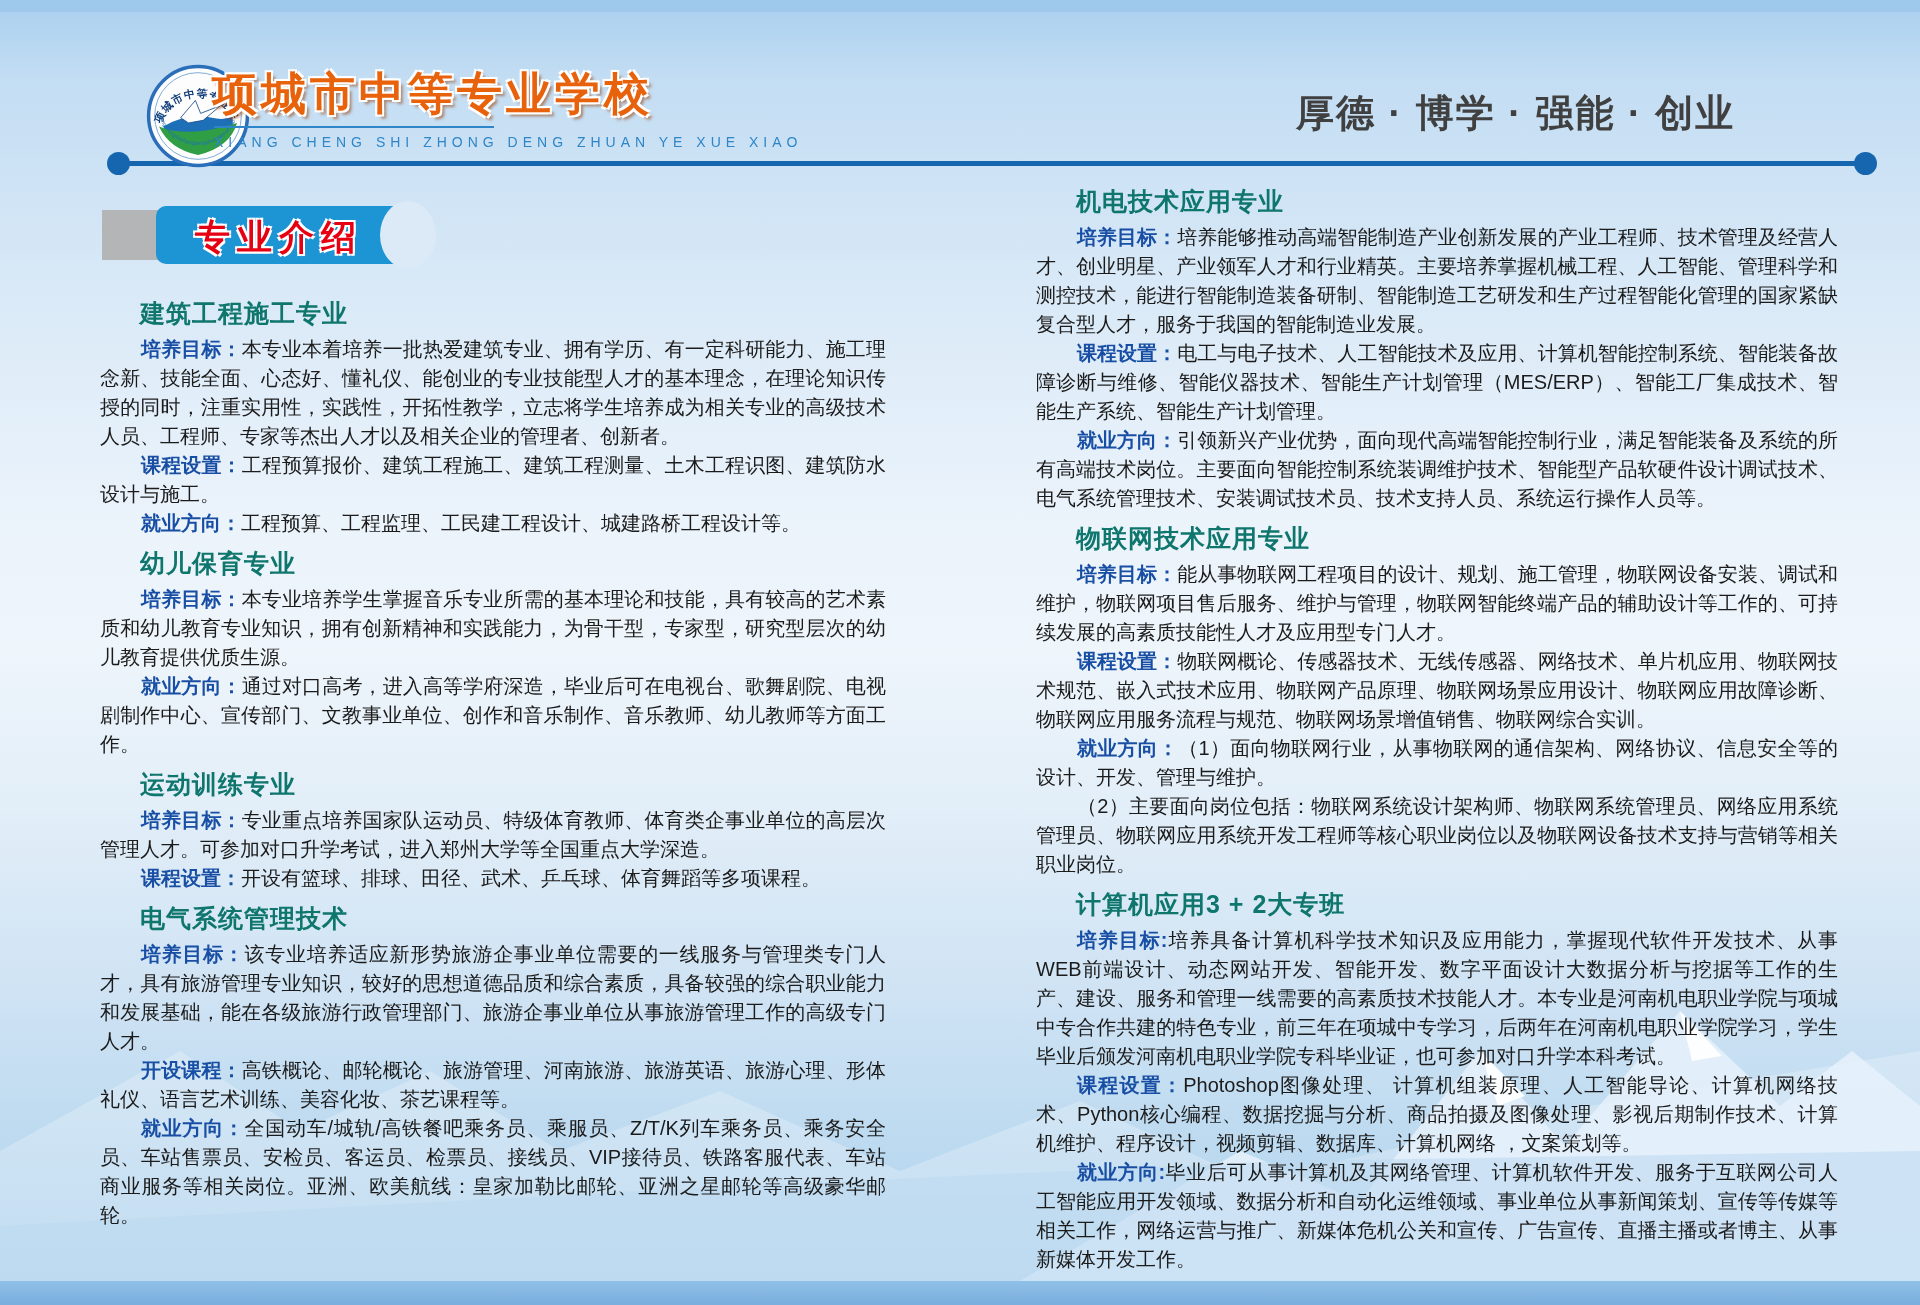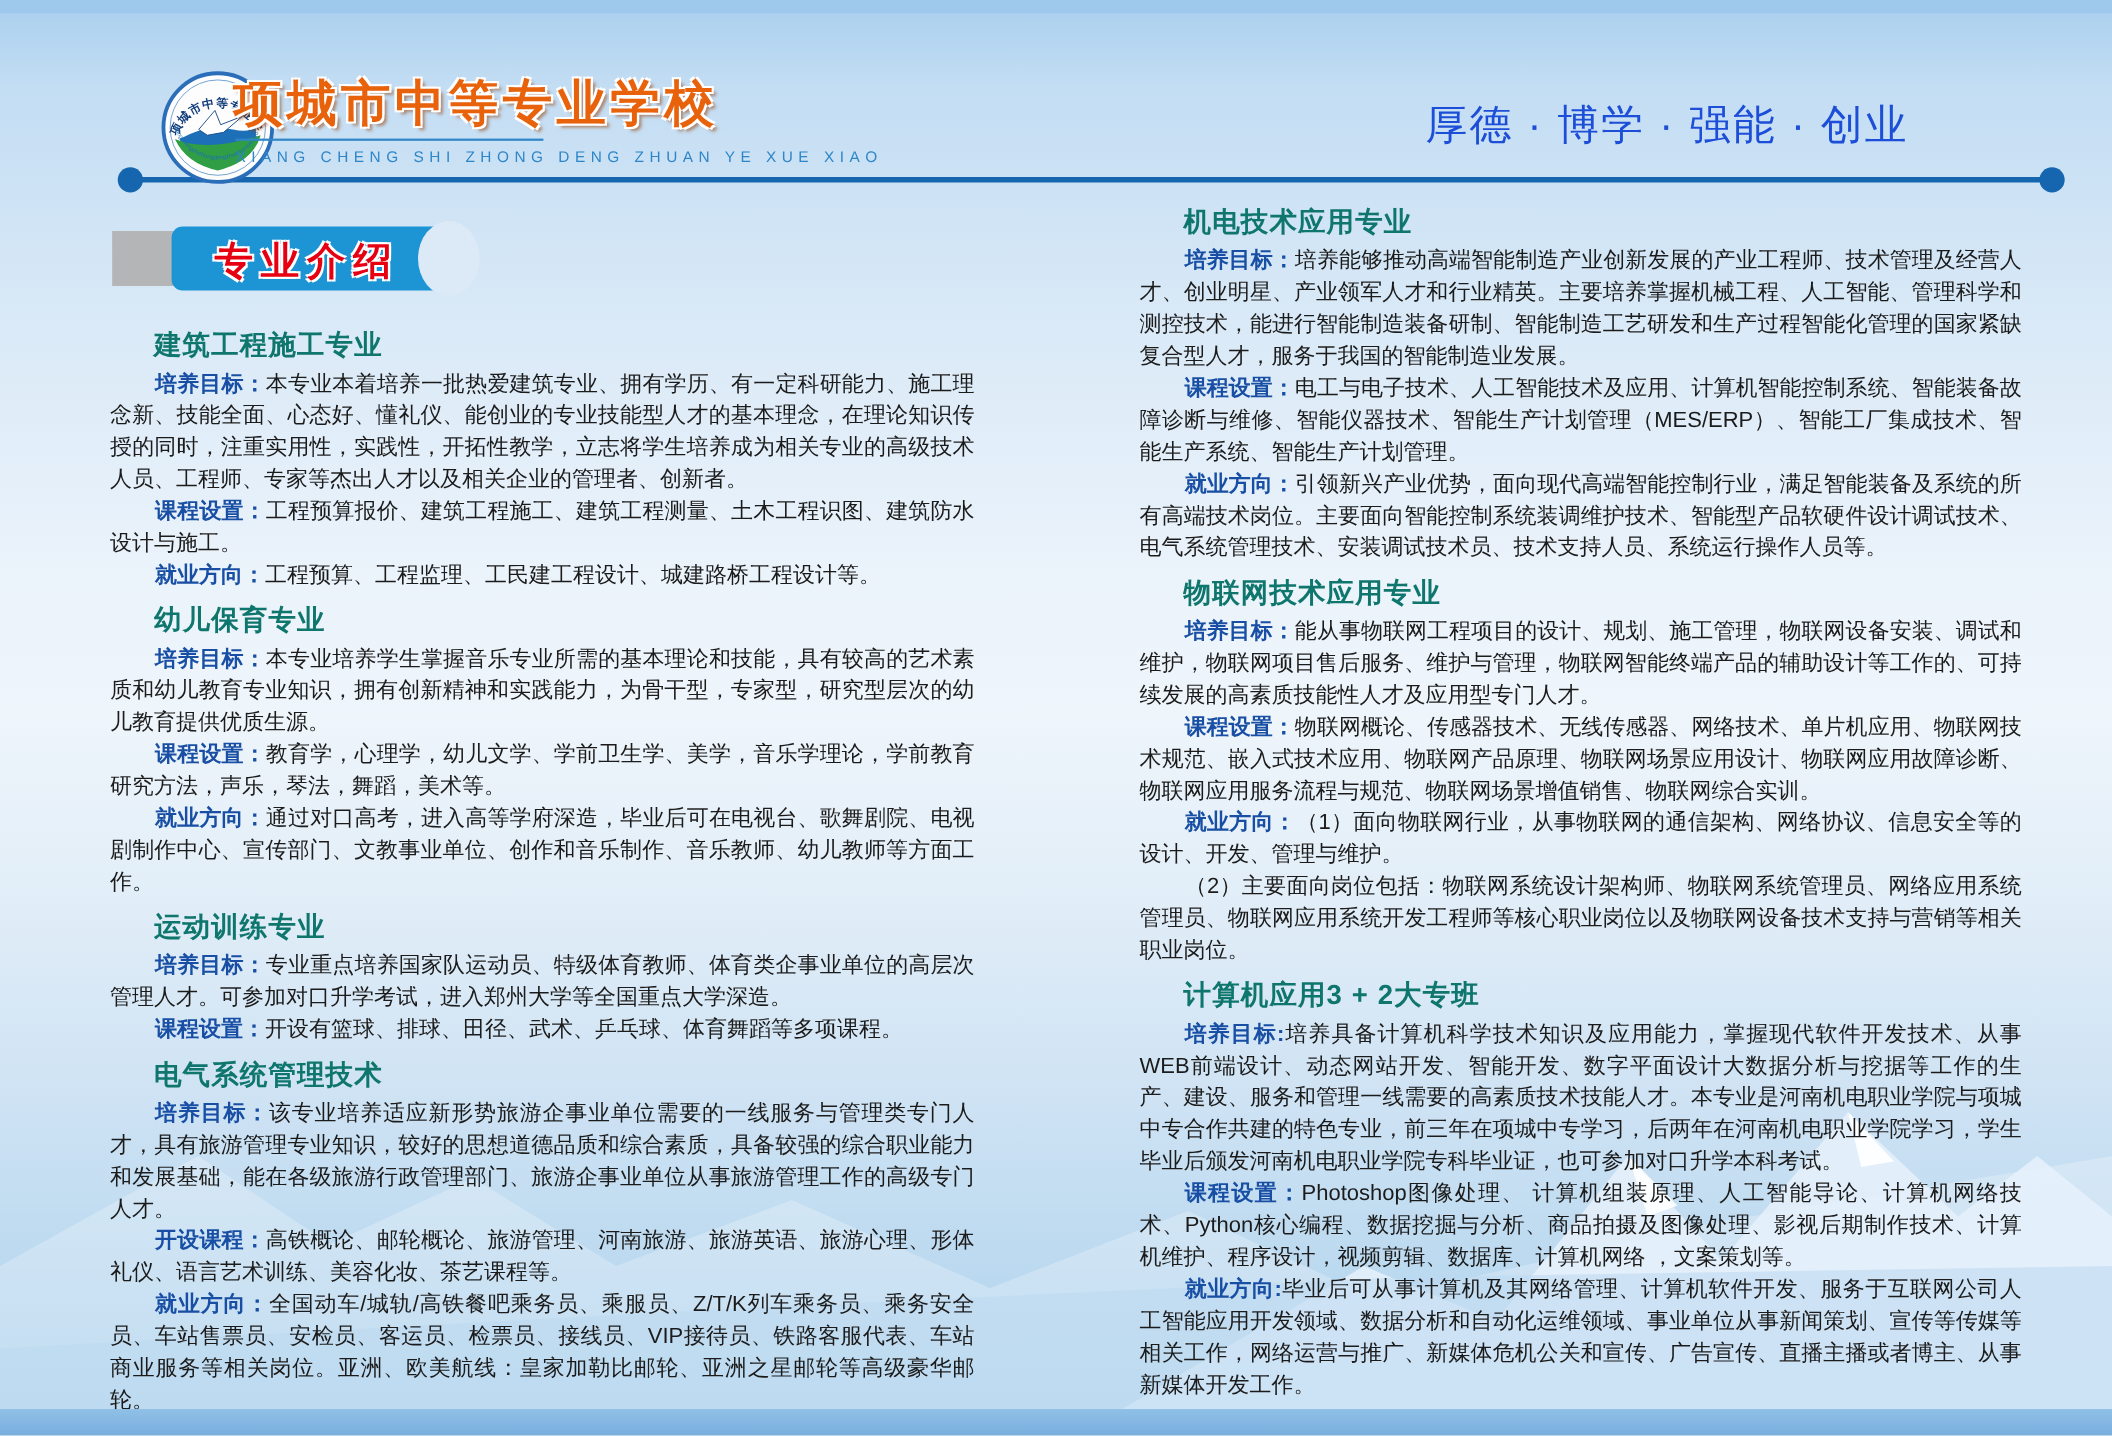--- a/index.html
+++ b/index.html
@@ -15,21 +15,21 @@
 
   
   .logo{position:absolute;left:146px;top:64px;width:104px;height:104px;z-index:4;}
   .school-name{
     position:absolute;left:212px;top:64px;z-index:4;
     font-size:45px;font-weight:bold;color:#e8620c;letter-spacing:4px;white-space:nowrap;
     text-shadow:-2px -2px 0 #fff,2px -2px 0 #fff,-2px 2px 0 #fff,2px 2px 0 #fff,4px 4px 3px rgba(145,58,0,.55);
   }
   .name-rule{position:absolute;left:214px;top:126px;width:280px;height:2px;background:#2e86c8;z-index:4;}
   .pinyin{position:absolute;left:214px;top:134px;font-size:14px;font-weight:normal;color:#2e86c8;letter-spacing:5px;white-space:nowrap;z-index:4;}
-  .motto{position:absolute;left:1296px;top:88px;font-size:38px;font-weight:normal;color:#1d4ed8;letter-spacing:2px;white-space:nowrap;z-index:4;}
+  .motto{position:absolute;left:1296px;top:88px;font-size:38px;font-weight:bold;color:#404040;letter-spacing:2px;white-space:nowrap;z-index:4;}
 
   .divider{position:absolute;left:120px;right:56px;top:161px;height:5px;background:#1566af;border-radius:3px;z-index:2;}
   .divider::before,.divider::after{content:"";position:absolute;top:-9px;width:23px;height:23px;border-radius:50%;background:#1566af;}
   .divider::before{left:-13px;}
   .divider::after{right:-13px;}
 
   
   .banner{position:absolute;left:102px;top:206px;width:306px;height:58px;z-index:4;}
   .banner .gray{position:absolute;left:0;top:4px;width:112px;height:50px;background:#b4b5b7;border-radius:0 27px 27px 0;}
   .banner .blue{position:absolute;left:54px;top:0;width:252px;height:58px;background:#1d94d3;border-radius:10px 6px 6px 10px;}
@@ -91,21 +91,20 @@
 <div class="col col-left">
     <section class="major">
       <h3 class="major-title">建筑工程施工专业</h3>
       <p class="para"><span class="flabel">培养目标：</span>本专业本着培养一批热爱建筑专业、拥有学历、有一定科研能力、施工理念新、技能全面、心态好、懂礼仪、能创业的专业技能型人才的基本理念，在理论知识传授的同时，注重实用性，实践性，开拓性教学，立志将学生培养成为相关专业的高级技术人员、工程师、专家等杰出人才以及相关企业的管理者、创新者。</p>
       <p class="para"><span class="flabel">课程设置：</span>工程预算报价、建筑工程施工、建筑工程测量、土木工程识图、建筑防水设计与施工。</p>
       <p class="para"><span class="flabel">就业方向：</span>工程预算、工程监理、工民建工程设计、城建路桥工程设计等。</p>
     </section>
     <section class="major">
       <h3 class="major-title">幼儿保育专业</h3>
       <p class="para"><span class="flabel">培养目标：</span>本专业培养学生掌握音乐专业所需的基本理论和技能，具有较高的艺术素质和幼儿教育专业知识，拥有创新精神和实践能力，为骨干型，专家型，研究型层次的幼儿教育提供优质生源。</p>
-      <p class="para"><span class="flabel">课程设置：</span>教育学，心理学，幼儿文学、学前卫生学、美学，音乐学理论，学前教育研究方法，声乐，琴法，舞蹈，美术等。</p>
       <p class="para"><span class="flabel">就业方向：</span>通过对口高考，进入高等学府深造，毕业后可在电视台、歌舞剧院、电视剧制作中心、宣传部门、文教事业单位、创作和音乐制作、音乐教师、幼儿教师等方面工作。</p>
     </section>
     <section class="major">
       <h3 class="major-title">运动训练专业</h3>
       <p class="para"><span class="flabel">培养目标：</span>专业重点培养国家队运动员、特级体育教师、体育类企事业单位的高层次管理人才。可参加对口升学考试，进入郑州大学等全国重点大学深造。</p>
       <p class="para"><span class="flabel">课程设置：</span>开设有篮球、排球、田径、武术、乒乓球、体育舞蹈等多项课程。</p>
     </section>
     <section class="major">
       <h3 class="major-title">电气系统管理技术</h3>
       <p class="para"><span class="flabel">培养目标：</span>该专业培养适应新形势旅游企事业单位需要的一线服务与管理类专门人才，具有旅游管理专业知识，较好的思想道德品质和综合素质，具备较强的综合职业能力和发展基础，能在各级旅游行政管理部门、旅游企事业单位从事旅游管理工作的高级专门人才。</p>

